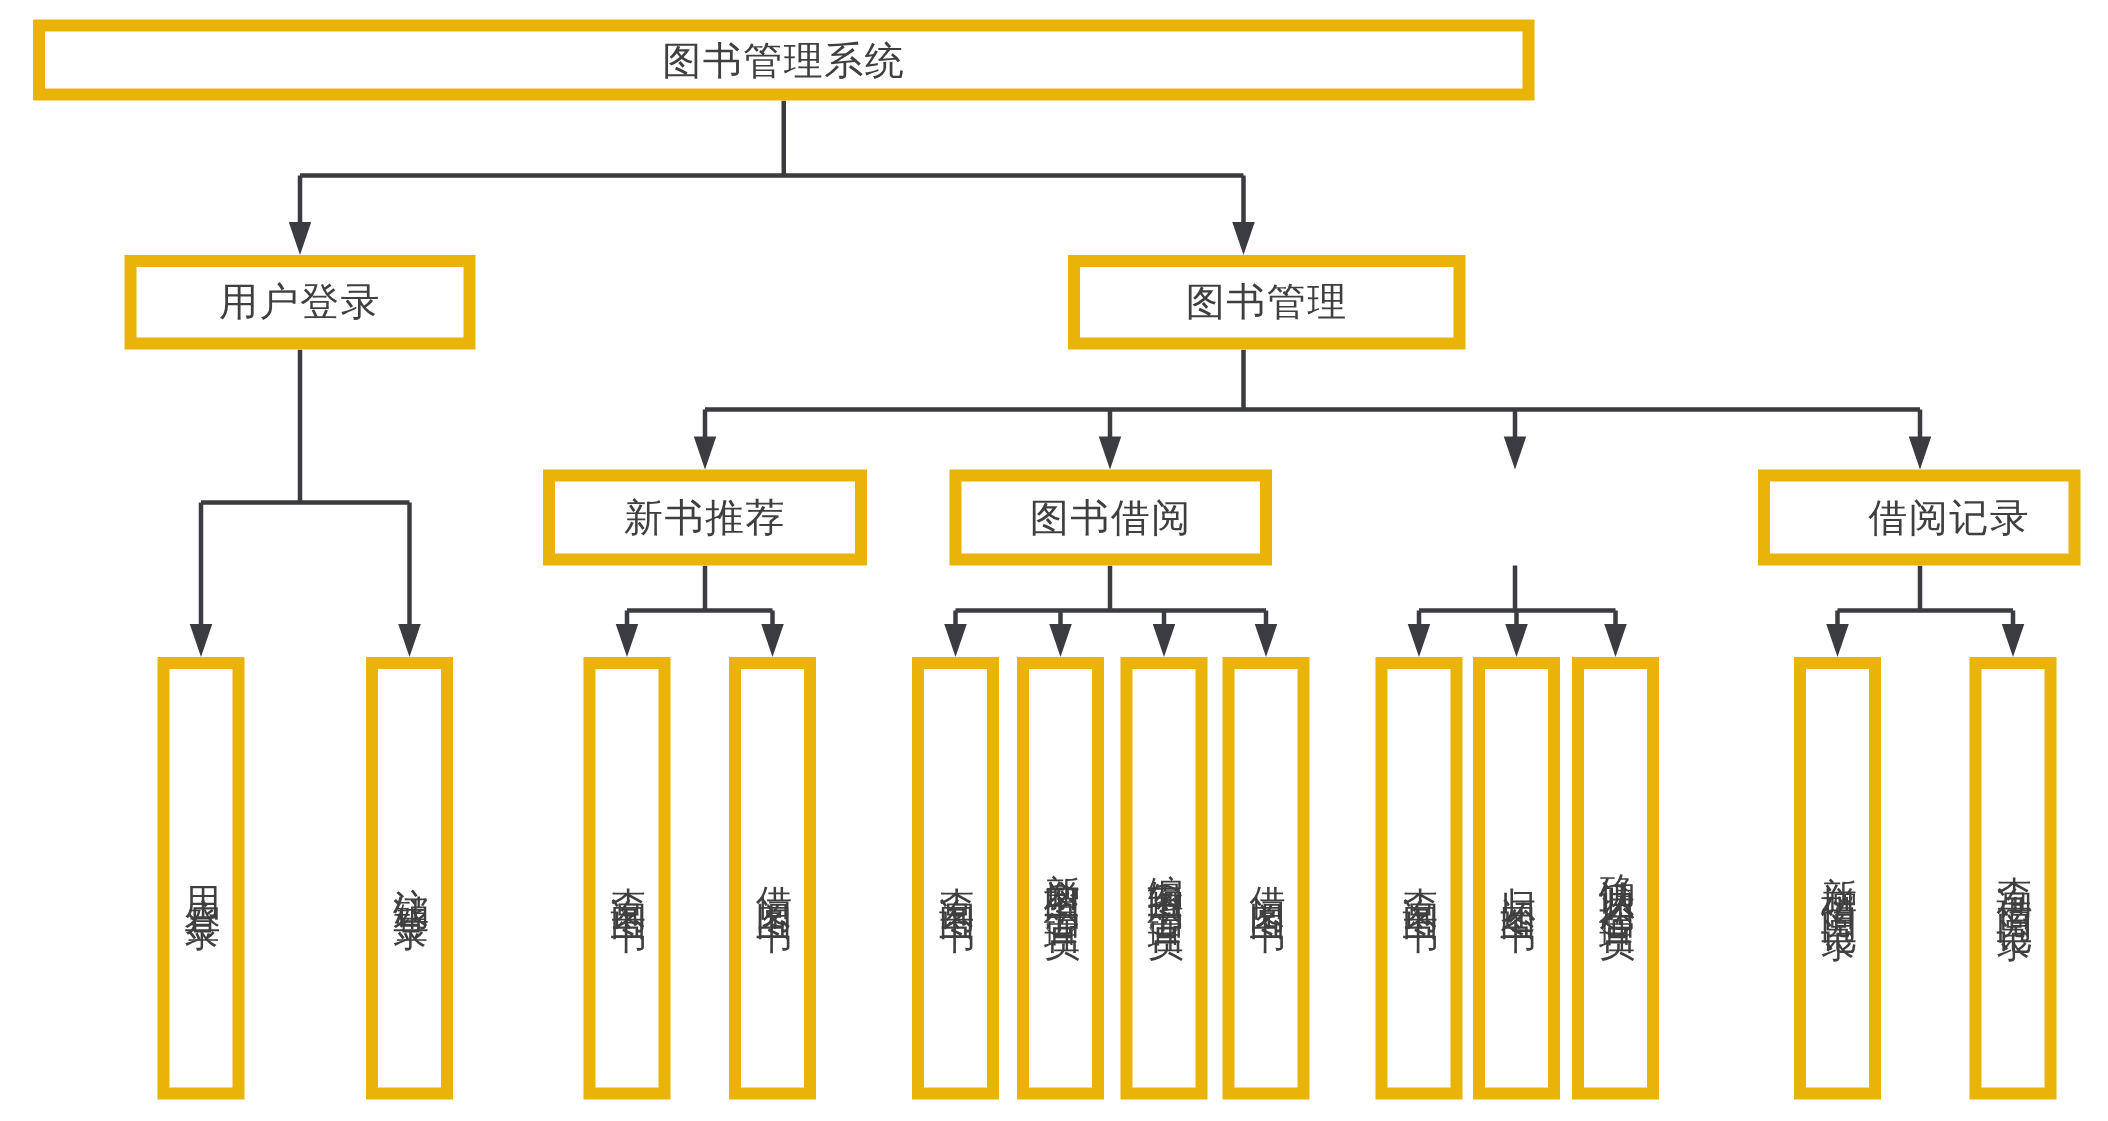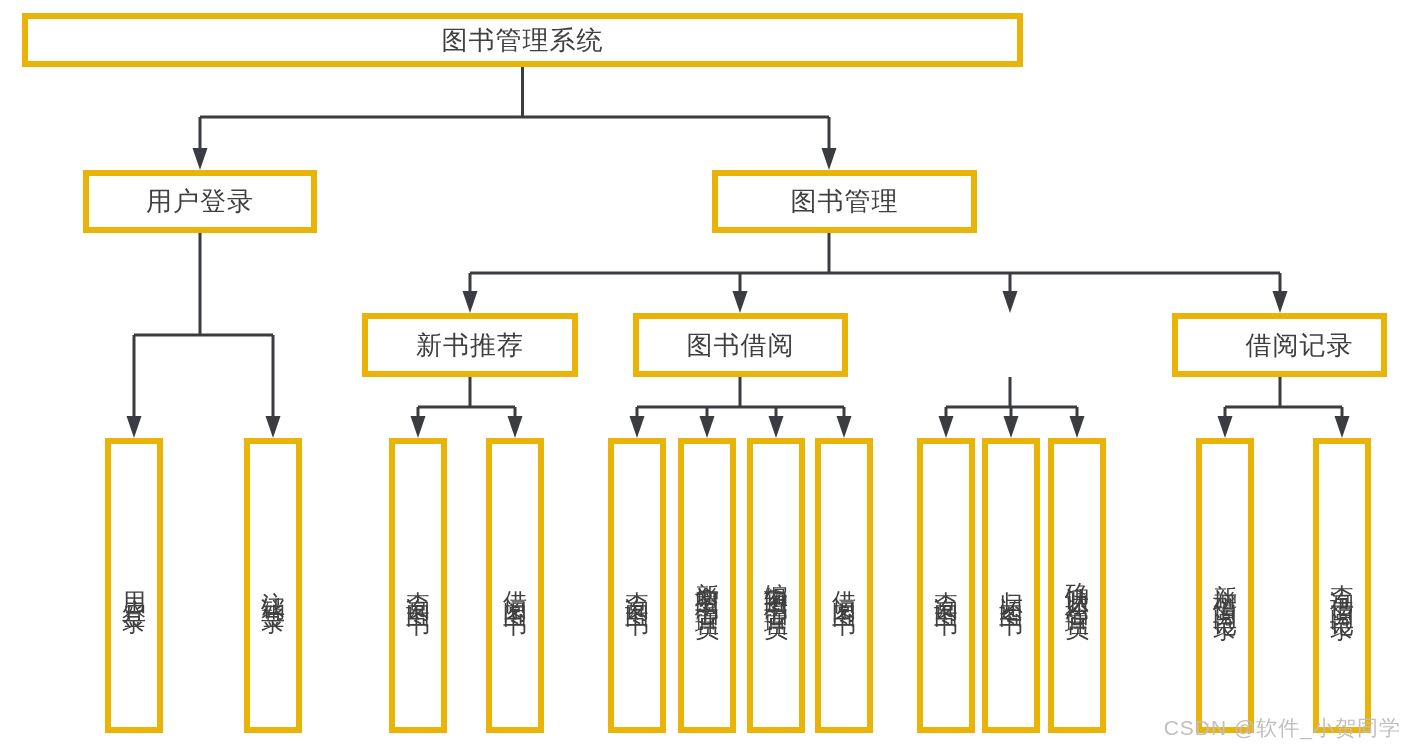--- a/index.html
+++ b/index.html
@@ -7,21 +7,21 @@
     position:relative;
     width:1405px;height:747px;
     background:#ffffff;
     font-family:"Liberation Sans", sans-serif;
     overflow:hidden;
   }
   svg.wires{position:absolute;left:0;top:0;width:1405px;height:747px;}
   .node{
     position:absolute;
     box-sizing:border-box;
-    border:6px solid #eab308;
+    border:8px solid #eab308;
     background:#ffffff;
     display:flex;
     align-items:center;
     justify-content:center;
     color:#3f3f3f;
   }
   .hlabel{font-size:26px;letter-spacing:1px;white-space:nowrap;}
   .vlabel{
     writing-mode:vertical-rl;
     text-orientation:mixed;
@@ -169,15 +169,14 @@
     <span class="vlabel tight">确认归还（管理员）</span>
   </div>
 
   <div class="node leaf" id="l-br-add">
     <span class="vlabel">新增借阅记录</span>
   </div>
   <div class="node leaf" id="l-br-query">
     <span class="vlabel">查询借阅记录</span>
   </div>
 
-  <div class="watermark">CSDN @软件_小贺同学</div>
 
 </div>
 
 </body></html>

